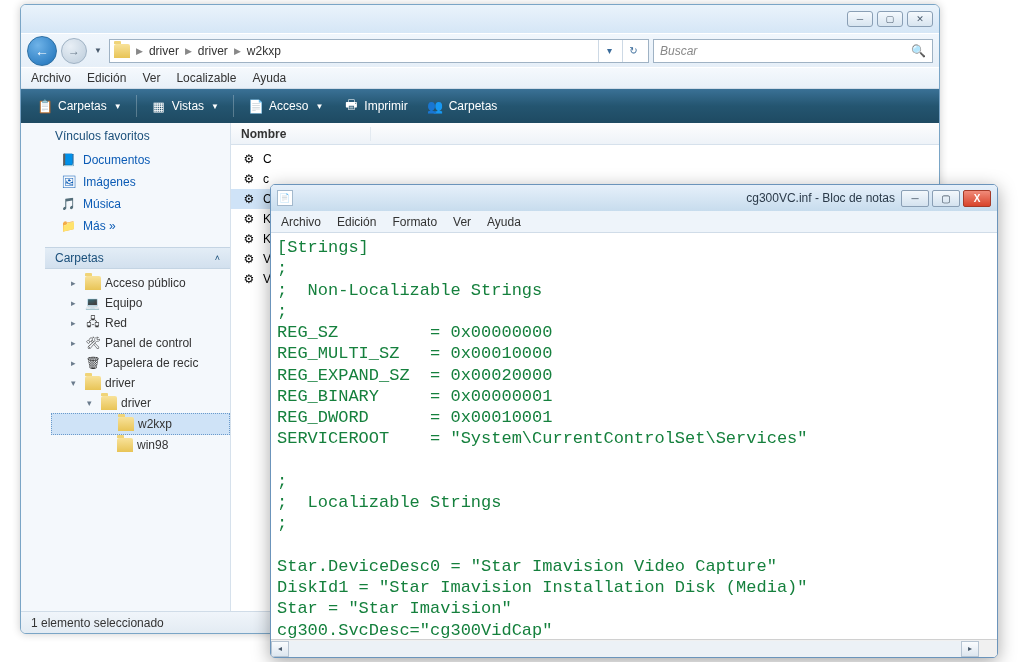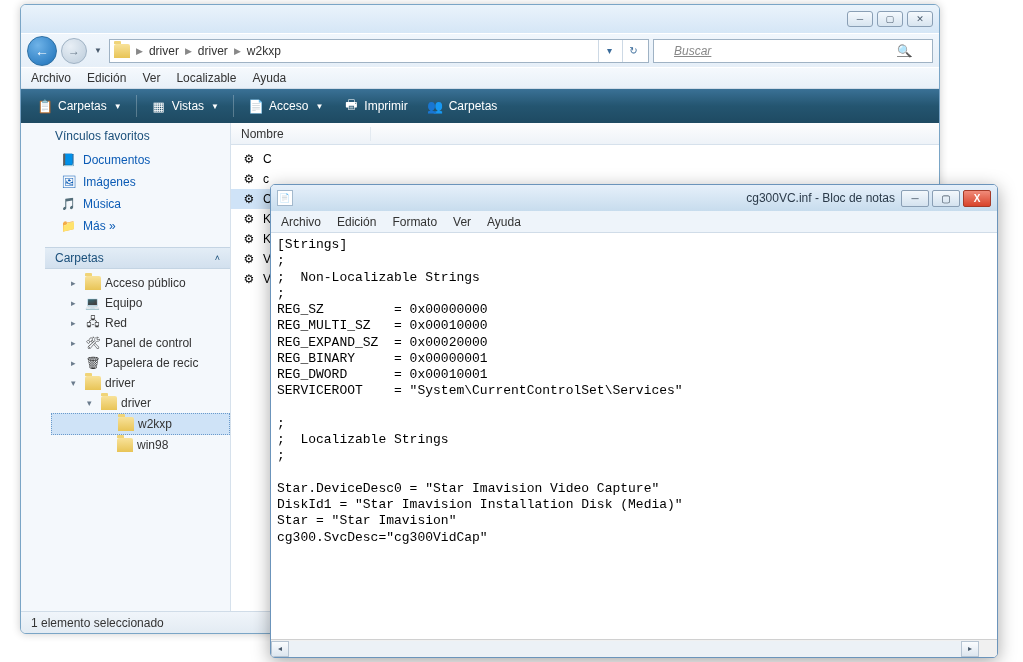--- a/index.html
+++ b/index.html
@@ -15,21 +15,21 @@
 .nav-back { width: 30px; height: 30px; border-radius: 50%; background: radial-gradient(circle at 35% 30%, #6fb3e8, #1a6fb8); border: 1px solid #2d6fa3; display: flex; align-items: center; justify-content: center; color: #fff; font-size: 14px; position: relative; }
 .nav-fwd { width: 26px; height: 26px; border-radius: 50%; background: radial-gradient(circle at 35% 30%, #e8eff6, #bcccdb); border: 1px solid #9fb2c4; display: flex; align-items: center; justify-content: center; color: #6a7b8c; font-size: 12px; }
 .nav-dd { width: 14px; height: 26px; display: flex; align-items: center; justify-content: center; color: #4a5b6d; font-size: 8px; }
 .addr-bar { flex: 1; height: 24px; background: #fff; border: 1px solid #9fb2c4; display: flex; align-items: center; padding: 0 4px; gap: 6px; }
 .folder-ico { width: 16px; height: 14px; background: linear-gradient(to bottom, #f8e29a, #e8c456); border-radius: 2px 2px 0 0; position: relative; }
 .folder-ico::before { content: ""; position: absolute; top: -3px; left: 0; width: 7px; height: 3px; background: #f0d478; border-radius: 1px 1px 0 0; }
 .crumb { color: #333; }
 .crumb-sep { color: #888; font-size: 9px; }
 .addr-end { margin-left: auto; display: flex; gap: 2px; }
 .addr-btn { width: 22px; height: 22px; border-left: 1px solid #cdd9e5; display: flex; align-items: center; justify-content: center; color: #3a6b9a; font-size: 10px; }
-.search-bar { width: 280px; height: 24px; background: #fff; border: 1px solid #9fb2c4; display: flex; align-items: center; padding: 0 20px; color: #888; font-style: italic; text-decoration: underline; }
+.search-bar { width: 280px; height: 24px; background: #fff; border: 1px solid #9fb2c4; display: flex; align-items: center; padding: 0 6px; color: #888; font-style: italic; }
 .search-bar .mag { margin-left: auto; color: #3a6b9a; font-style: normal; }
 
 .menu-row { height: 22px; background: linear-gradient(to bottom, #f5f9fd, #e8f0f8); border-top: 1px solid #fff; border-bottom: 1px solid #d0dce8; display: flex; align-items: center; padding: 0 10px; gap: 16px; }
 .menu-row span { color: #333; cursor: default; }
 
 .toolbar { height: 34px; background: linear-gradient(to bottom, #3a7196, #245570 50%, #1e4a62); display: flex; align-items: center; padding: 0 8px; gap: 4px; color: #fff; }
 .tb-btn { height: 26px; padding: 0 8px; display: flex; align-items: center; gap: 5px; border-radius: 3px; cursor: default; }
 .tb-dd { font-size: 8px; margin-left: 2px; }
 .tb-sep { width: 1px; height: 22px; background: rgba(255,255,255,0.25); margin: 0 2px; }
 .tb-ico { width: 16px; height: 16px; display: flex; align-items: center; justify-content: center; font-size: 13px; }
@@ -45,38 +45,38 @@
 .tree-item { display: flex; align-items: center; gap: 4px; padding: 2px 0; color: #333; white-space: nowrap; }
 .tree-ico { width: 16px; height: 16px; display: inline-flex; align-items: center; justify-content: center; }
 .tree-item.sel { background: #cfe3f7; border: 1px dotted #6a9acb; }
 .indent-1 { padding-left: 20px; }
 .indent-2 { padding-left: 36px; }
 .indent-3 { padding-left: 52px; }
 .expander { width: 10px; color: #6a7b8c; font-size: 9px; }
 
 .list-area { flex: 1; background: #fff; position: relative; }
 .col-headers { height: 22px; background: linear-gradient(to bottom, #fdfdfe, #eef3f8); border-bottom: 1px solid #d6e1ec; display: flex; align-items: center; font-size: 12px; color: #333; }
-.col { padding: 0 10px; border-right: 1px solid #e3eaf1; }
+.col { padding: 0 10px; border-right: 1px solid #e3eaf1; font-weight: bold; }
 .file-list { padding: 4px 0; }
 .file-row { display: flex; align-items: center; gap: 6px; padding: 2px 10px; }
 .file-row.sel { background: #cfe3f7; }
 .file-ico { width: 16px; height: 16px; display: inline-flex; align-items: center; justify-content: center; }
 
 .status-bar { position: absolute; bottom: 0; left: 0; right: 0; height: 22px; background: linear-gradient(to bottom, #f0f5fa, #e3ebf3); border-top: 1px solid #d0dce8; display: flex; align-items: center; padding: 0 10px; color: #333; }
 
 
 .notepad-window { position: absolute; left: 270px; top: 184px; width: 728px; height: 474px; background: #fff; border: 1px solid #6b94bb; border-radius: 5px; box-shadow: 0 4px 18px rgba(0,0,0,0.35); overflow: hidden; }
 .np-titlebar { height: 26px; background: linear-gradient(to bottom, #e6f0fa, #c7dced); display: flex; align-items: center; padding: 0 6px; gap: 6px; }
 .np-icon { width: 16px; height: 16px; background: #fff; border: 1px solid #a3b9cd; display: flex; align-items: center; justify-content: center; font-size: 9px; color: #4a77a3; }
 .np-title { flex: 1; color: #2b3a49; text-align: right; }
 .np-btns { display: flex; gap: 3px; }
 .np-btn { width: 28px; height: 17px; border: 1px solid #8a9fb5; border-radius: 2px; background: linear-gradient(to bottom, #f3f8fc, #d4e2ef); display: flex; align-items: center; justify-content: center; font-size: 10px; color: #3a4a5a; }
 .np-btn.close { background: linear-gradient(to bottom, #f08b7a, #d8432a); color: #fff; border-color: #a53a28; font-weight: bold; }
 .np-menu { height: 22px; background: #eef4fa; border-bottom: 1px solid #d0dce8; display: flex; align-items: center; padding: 0 10px; gap: 16px; color: #333; }
-.np-content { font-family: "Lucida Console", "Courier New", monospace; font-size: 13px; padding: 4px 6px; white-space: pre; overflow: hidden; height: calc(100% - 26px - 22px - 18px); line-height: 1.25; color: #000000; }
+.np-content { font-family: "Lucida Console", "Courier New", monospace; font-size: 17px; padding: 4px 6px; white-space: pre; overflow: hidden; height: calc(100% - 26px - 22px - 18px); line-height: 1.25; color: #15803d; }
 .np-scroll-h { height: 18px; background: #f0f0f0; border-top: 1px solid #d0d0d0; display: flex; align-items: center; }
 .np-sb-btn { width: 18px; height: 16px; background: linear-gradient(to bottom, #fafcfe, #dde6ef); border: 1px solid #b6c4d2; display: flex; align-items: center; justify-content: center; font-size: 8px; color: #4a5b6d; }
 .np-sb-track { flex: 1; height: 16px; background: #ecf1f6; position: relative; }
 </style>
 </head>
 <body>
 
 <div class="explorer-window">
   <div class="explorer-titlebar">
     <div class="win-btn">─</div>

